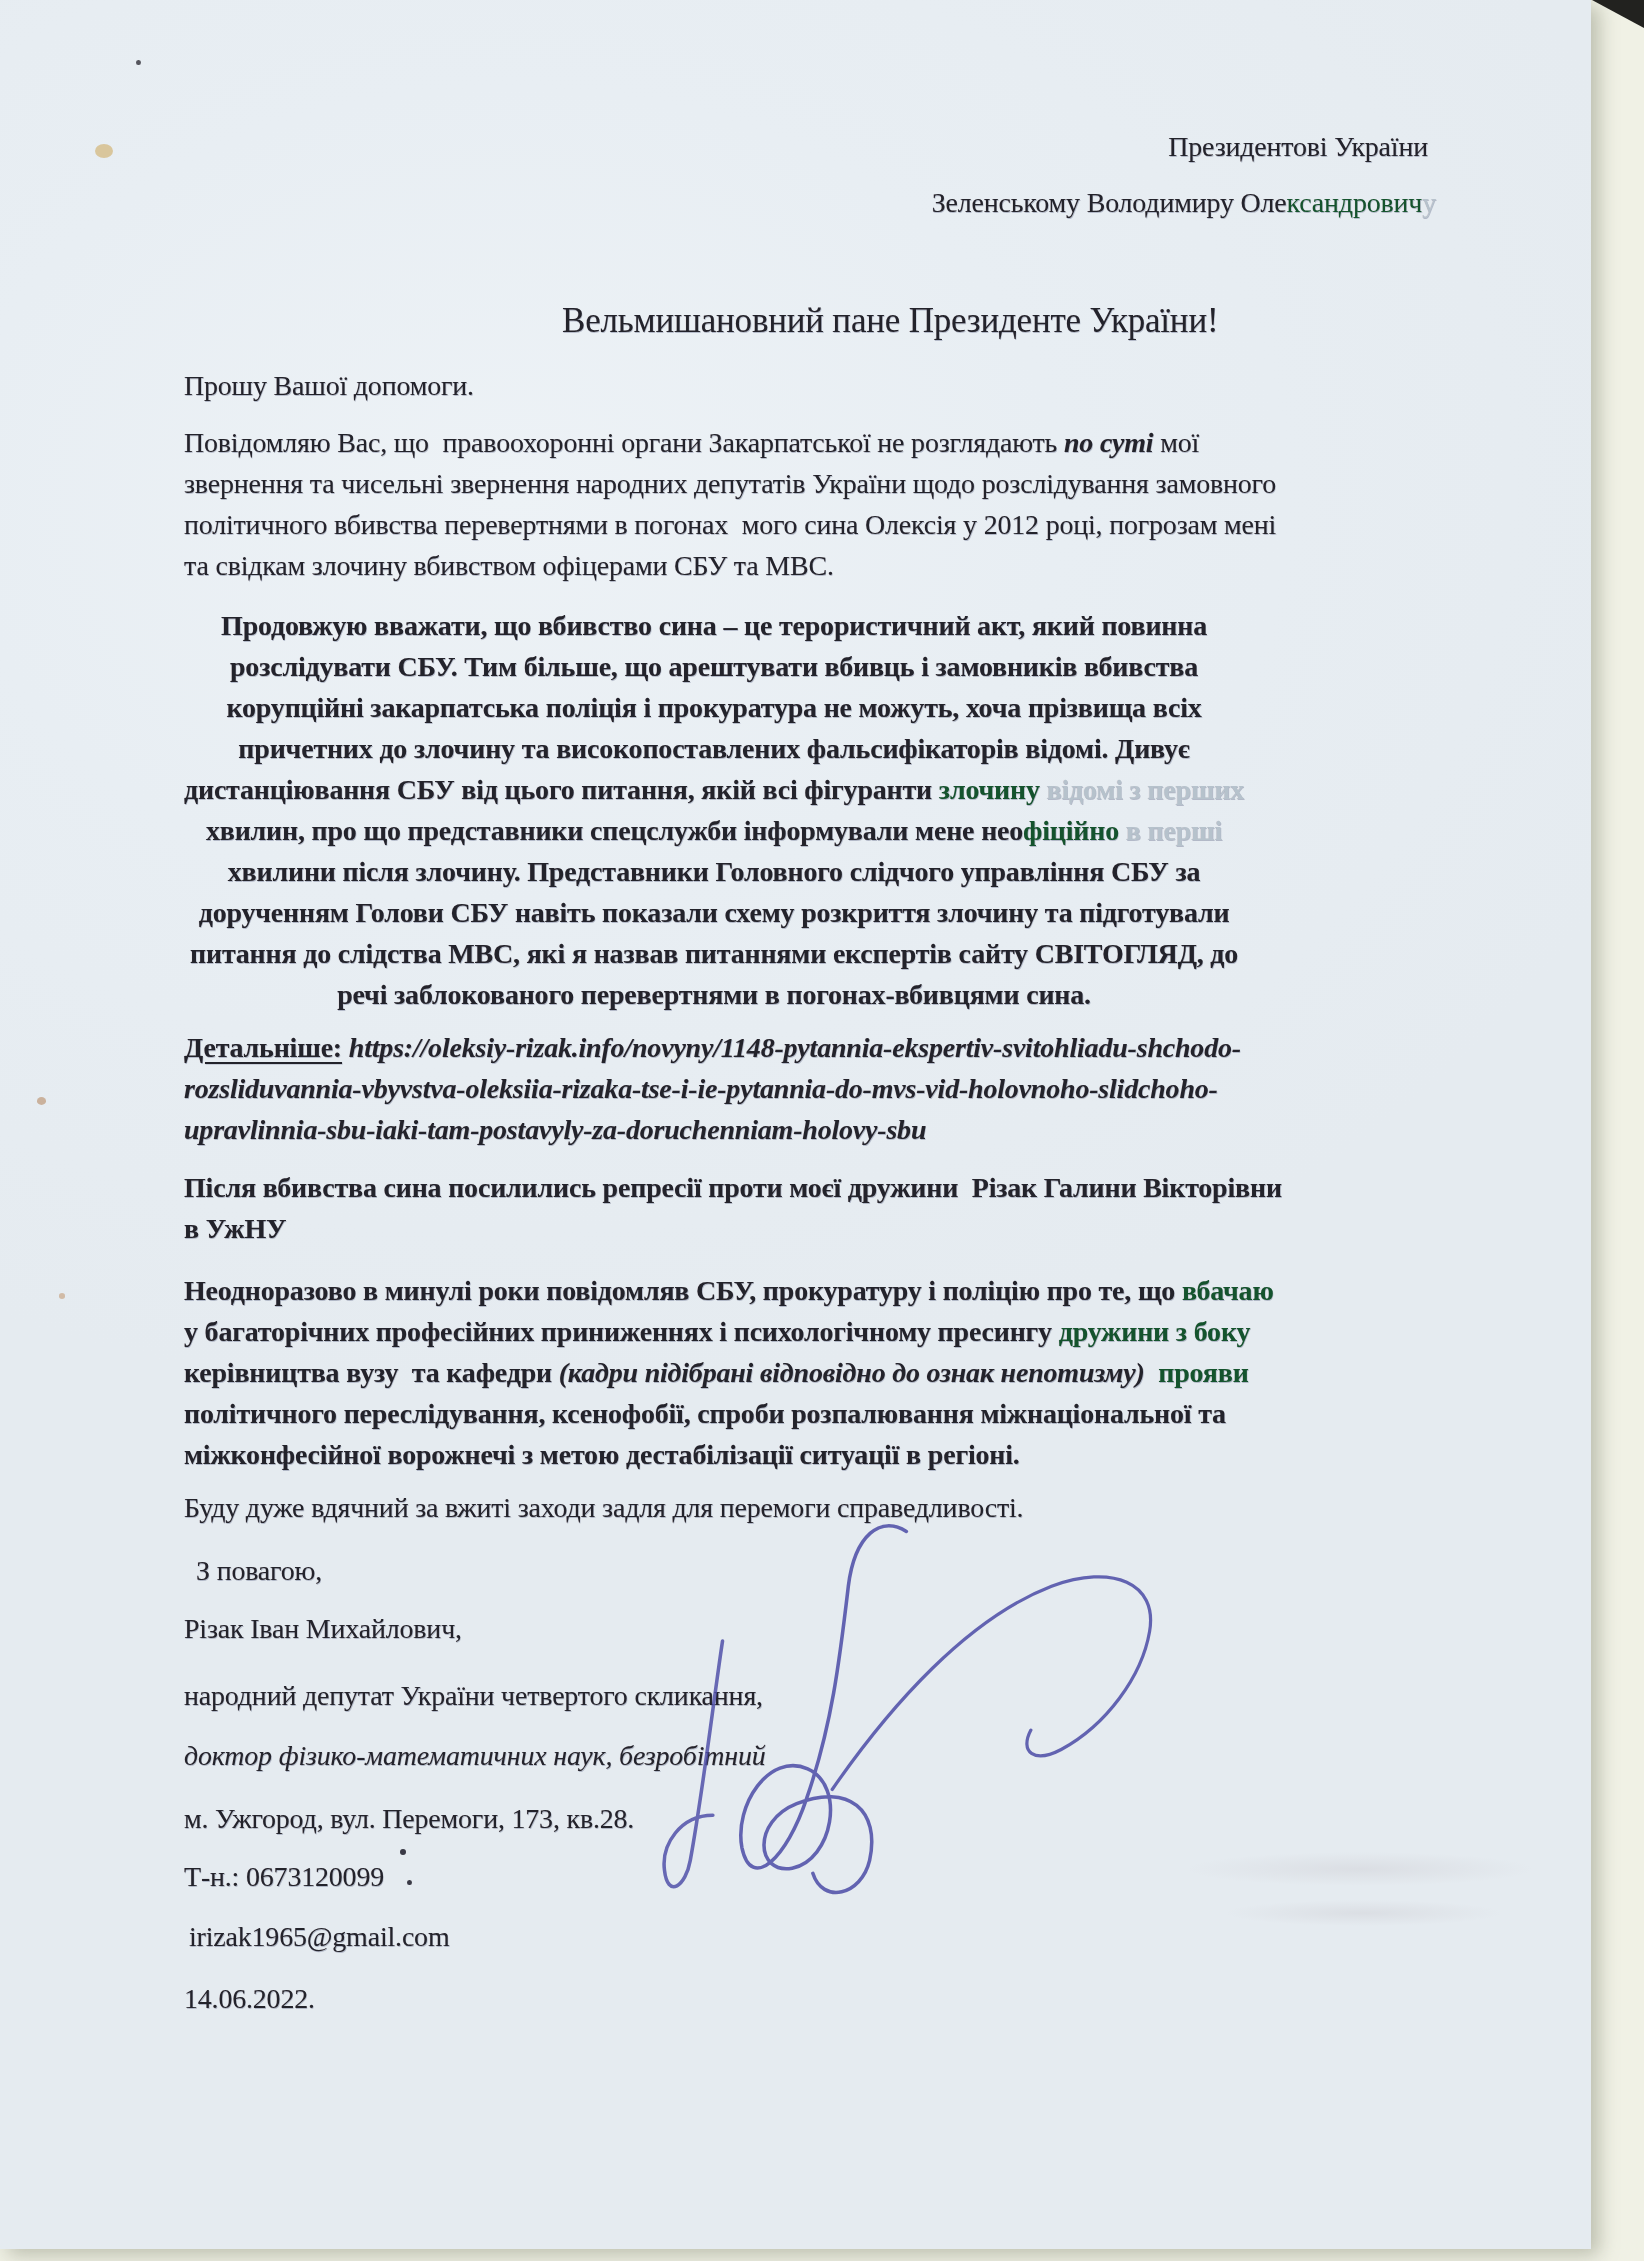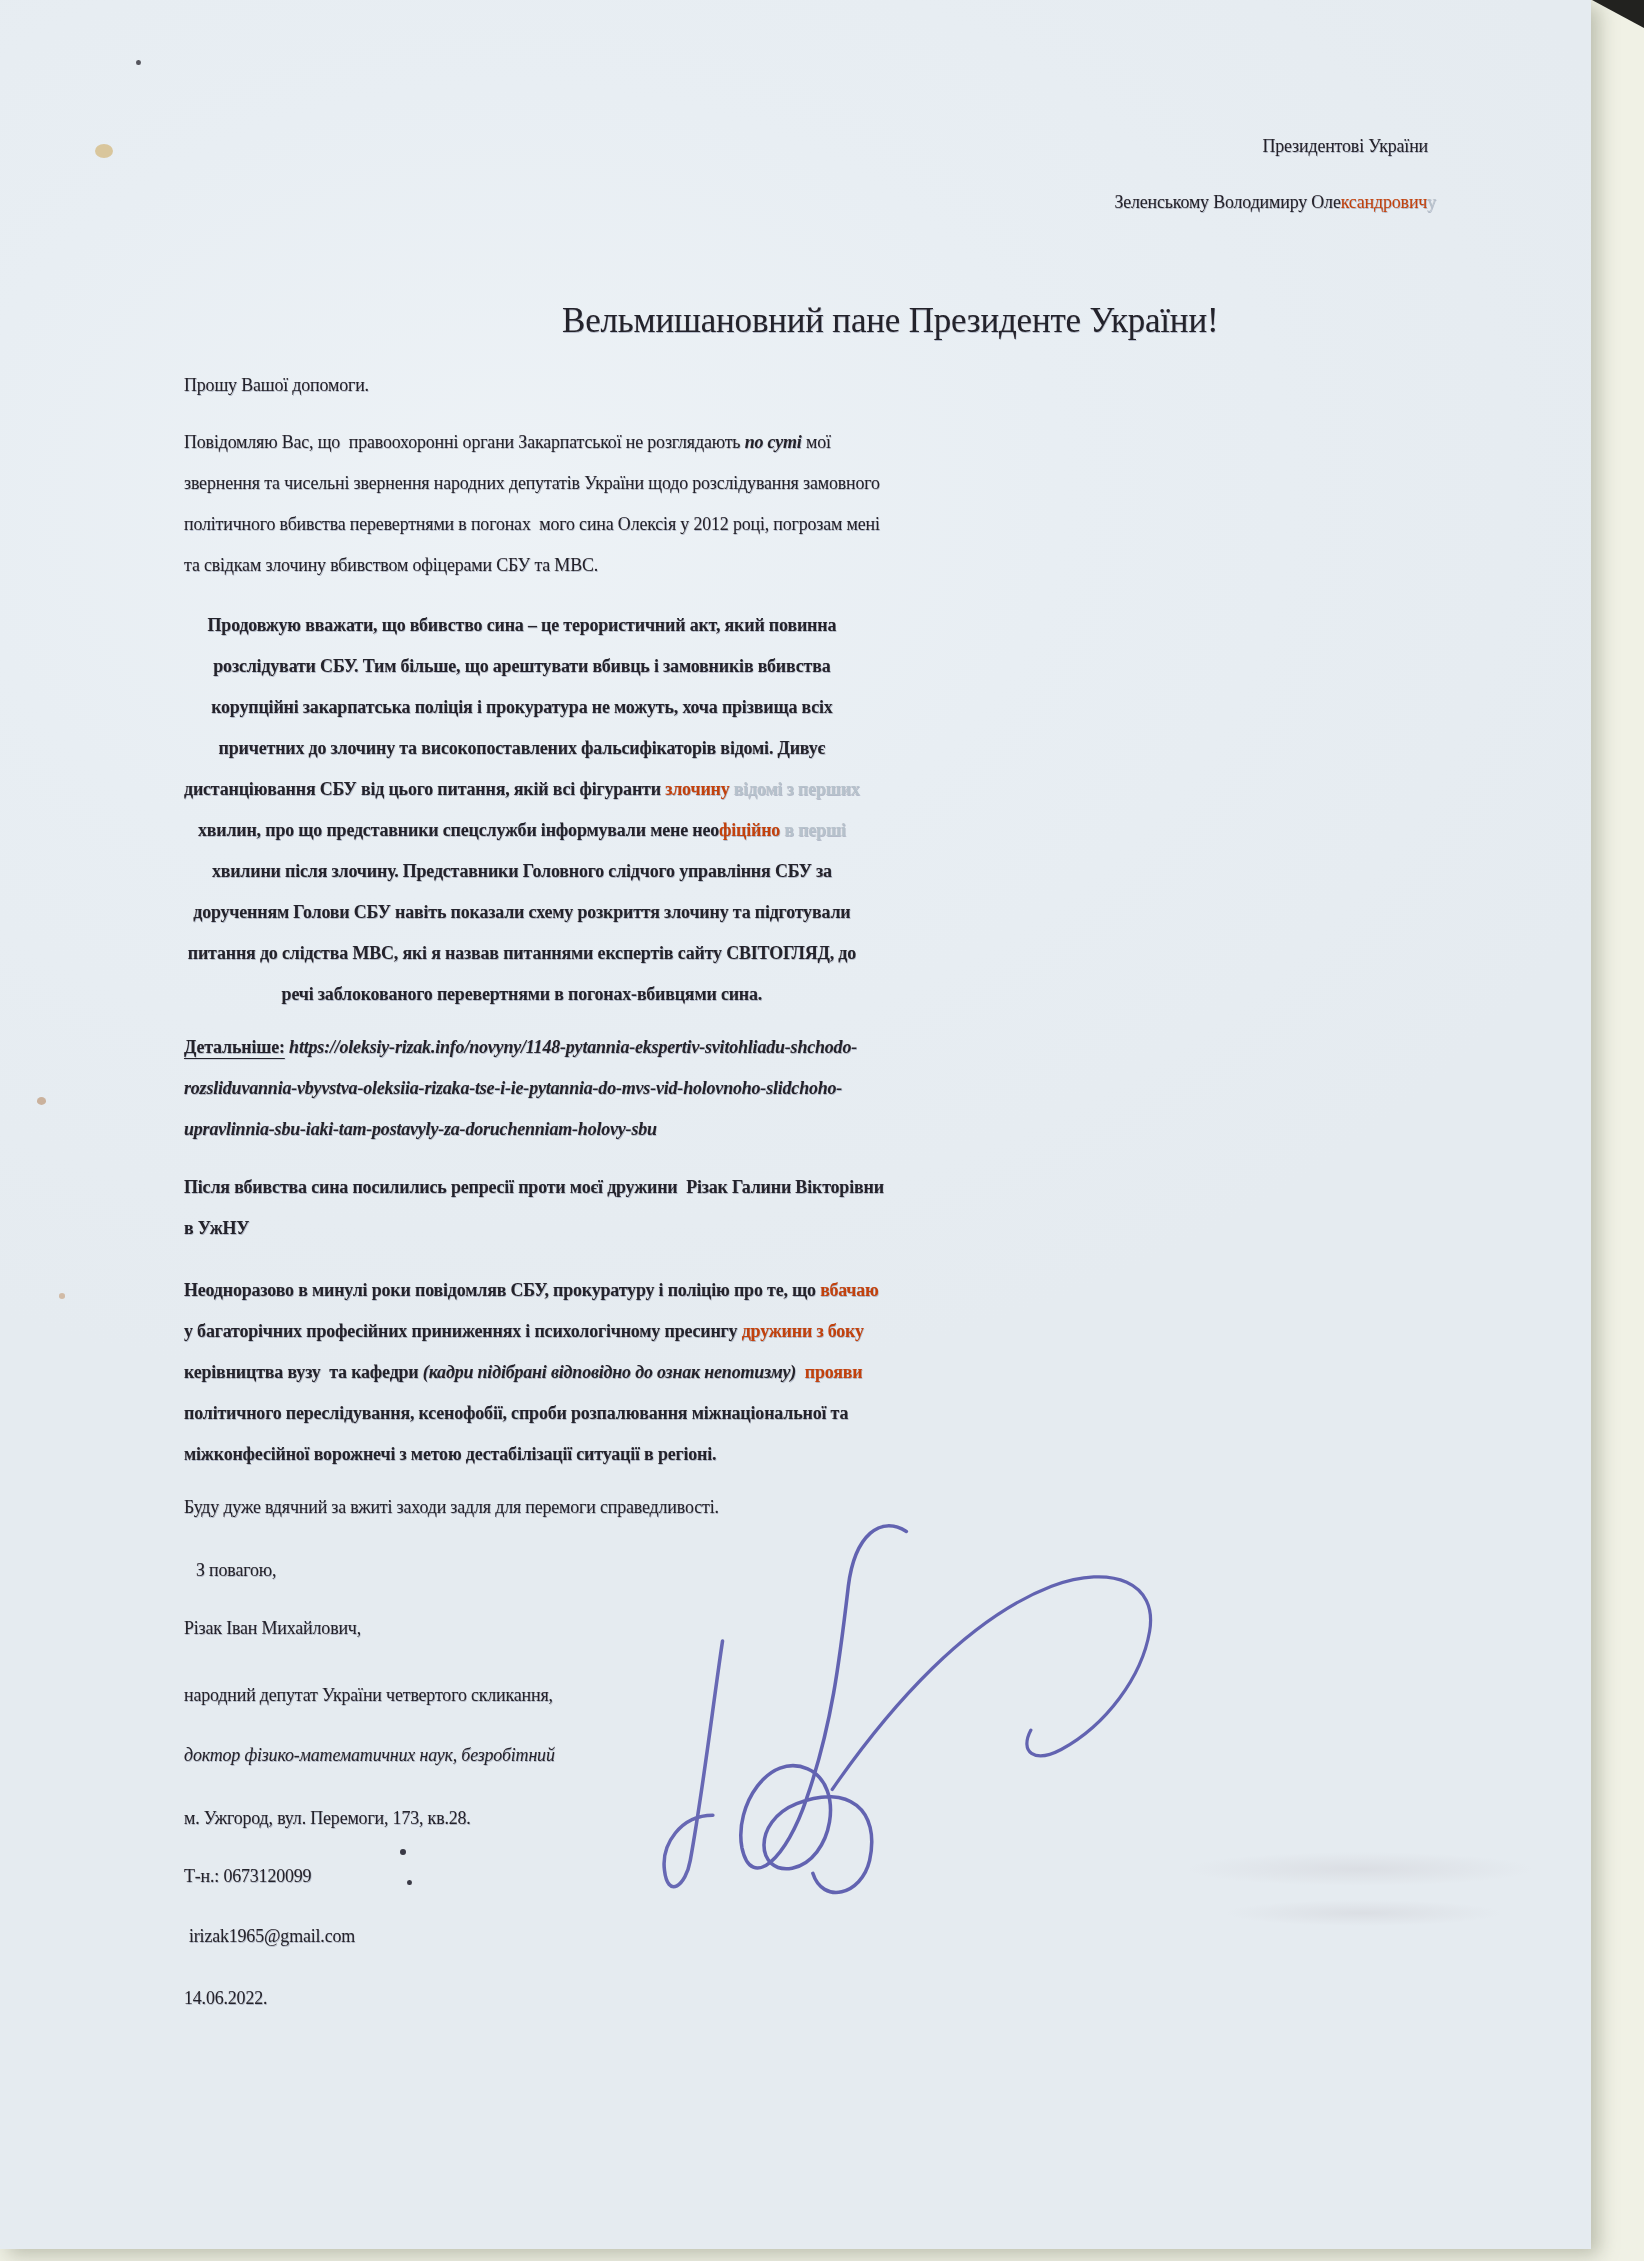--- a/index.html
+++ b/index.html
@@ -4,28 +4,28 @@
 <style>
   html,body{margin:0;padding:0;background:#cfd0c6;}
   .stage{position:relative;width:1644px;height:2261px;background:#f0f1e5;overflow:hidden;
          font-family:"Liberation Serif","DejaVu Serif",serif;}
   .paper{position:absolute;left:0;top:0;width:1591px;height:2249px;
          background:radial-gradient(1225px 903px at 32% 22%, #edf2f6 0%, #e8eef3 45%, #e5ebf0 100%);
          box-shadow:7.7px 5.8px 18px rgba(110,115,92,.40);}
   .corner-fold{position:absolute;top:0;right:0;width:0;height:0;
          border-top:28px solid #22221f;border-left:52px solid transparent;}
   .letter{position:absolute;left:0;top:0;width:1591px;height:2249px;overflow:hidden;color:#23232b;}
-  .block{position:absolute;font-size:18px;line-height:41px;letter-spacing:-0.2px;}
+  .block{position:absolute;font-size:28px;line-height:41px;letter-spacing:-0.2px;}
   .block .tline{white-space:pre;}
   .tline span{text-shadow:0.6px 0.6px 0 rgba(25,30,75,.25), -0.5px 0 0 rgba(150,40,40,.10);}
   .bold{font-weight:bold;}
   .b{font-weight:bold;}
   .i{font-style:italic;}
   .u{text-decoration:underline;text-underline-offset:4.5px;}
-  .f1{color:#c2410c;text-shadow:none;}
+  .f1{color:#14532d;text-shadow:none;}
   .f2{color:#b6c2cc;text-shadow:none;filter:blur(0.3px);}
   .sig{position:absolute;left:529px;top:1512px;}
   .speck{position:absolute;border-radius:50%;}
   .smudge{position:absolute;border-radius:40%/50%;
           background:radial-gradient(closest-side, rgba(145,130,138,.12), rgba(145,130,138,0));}
 </style>
 </head>
 <body>
 
 <div class="stage">

